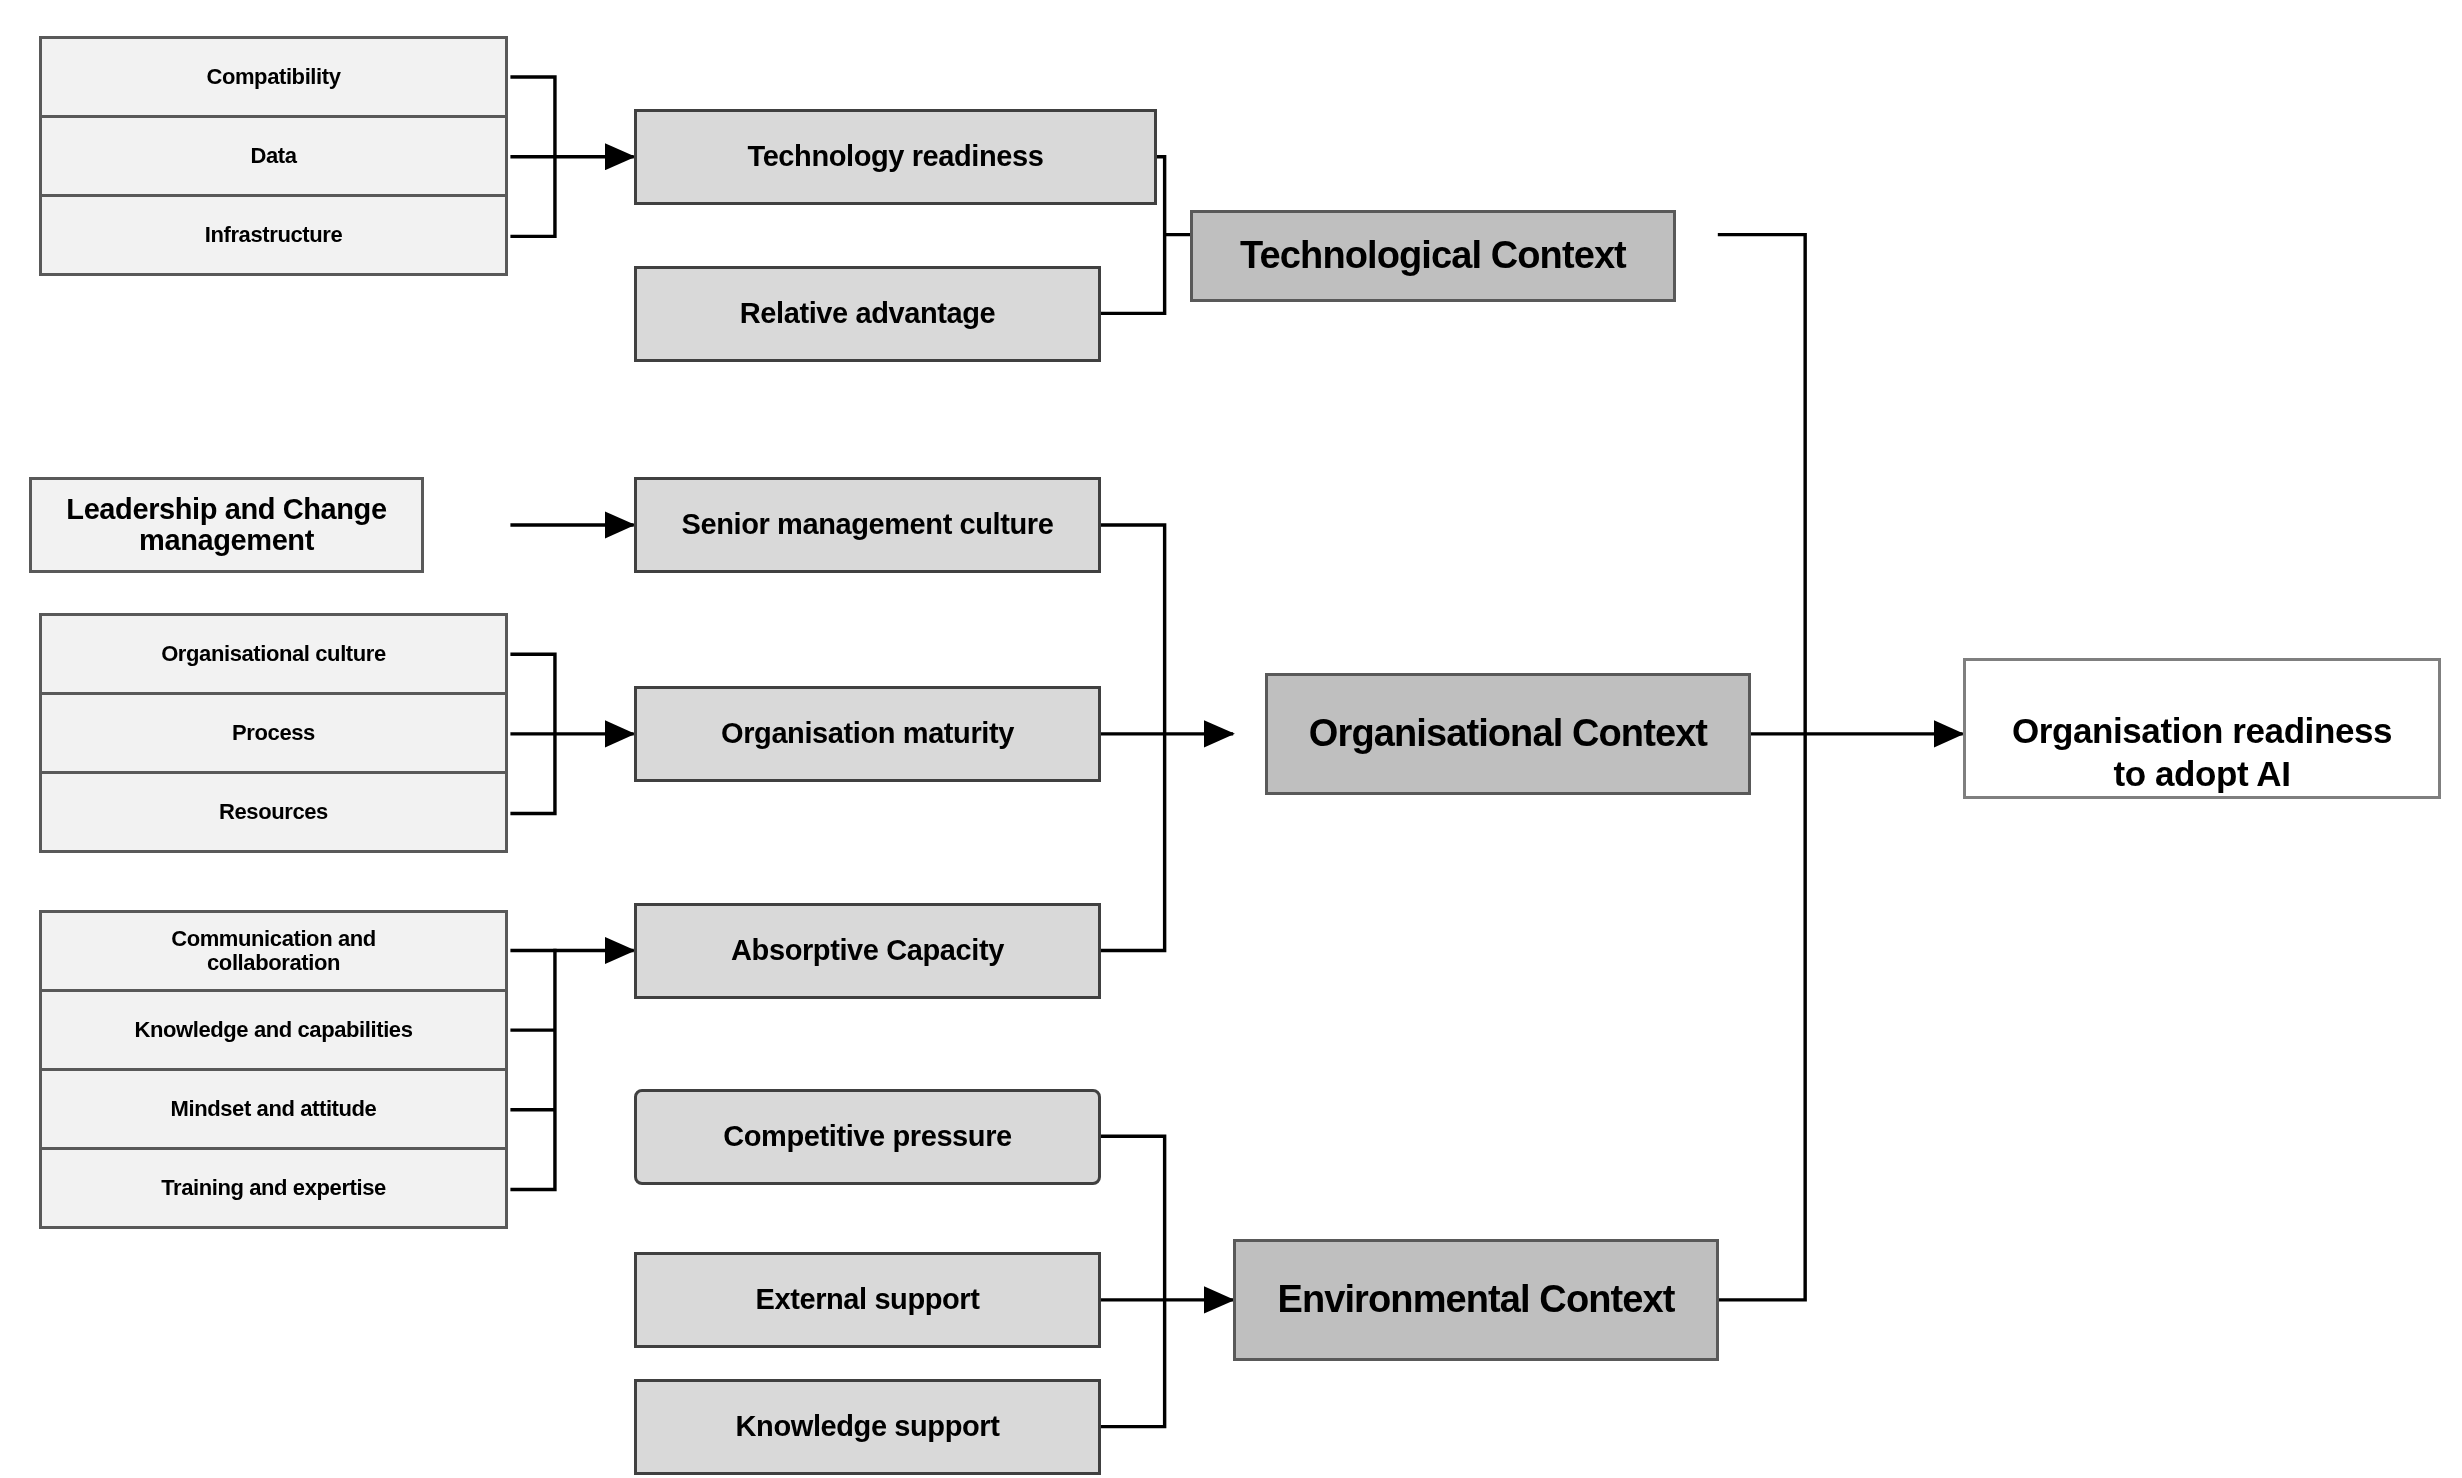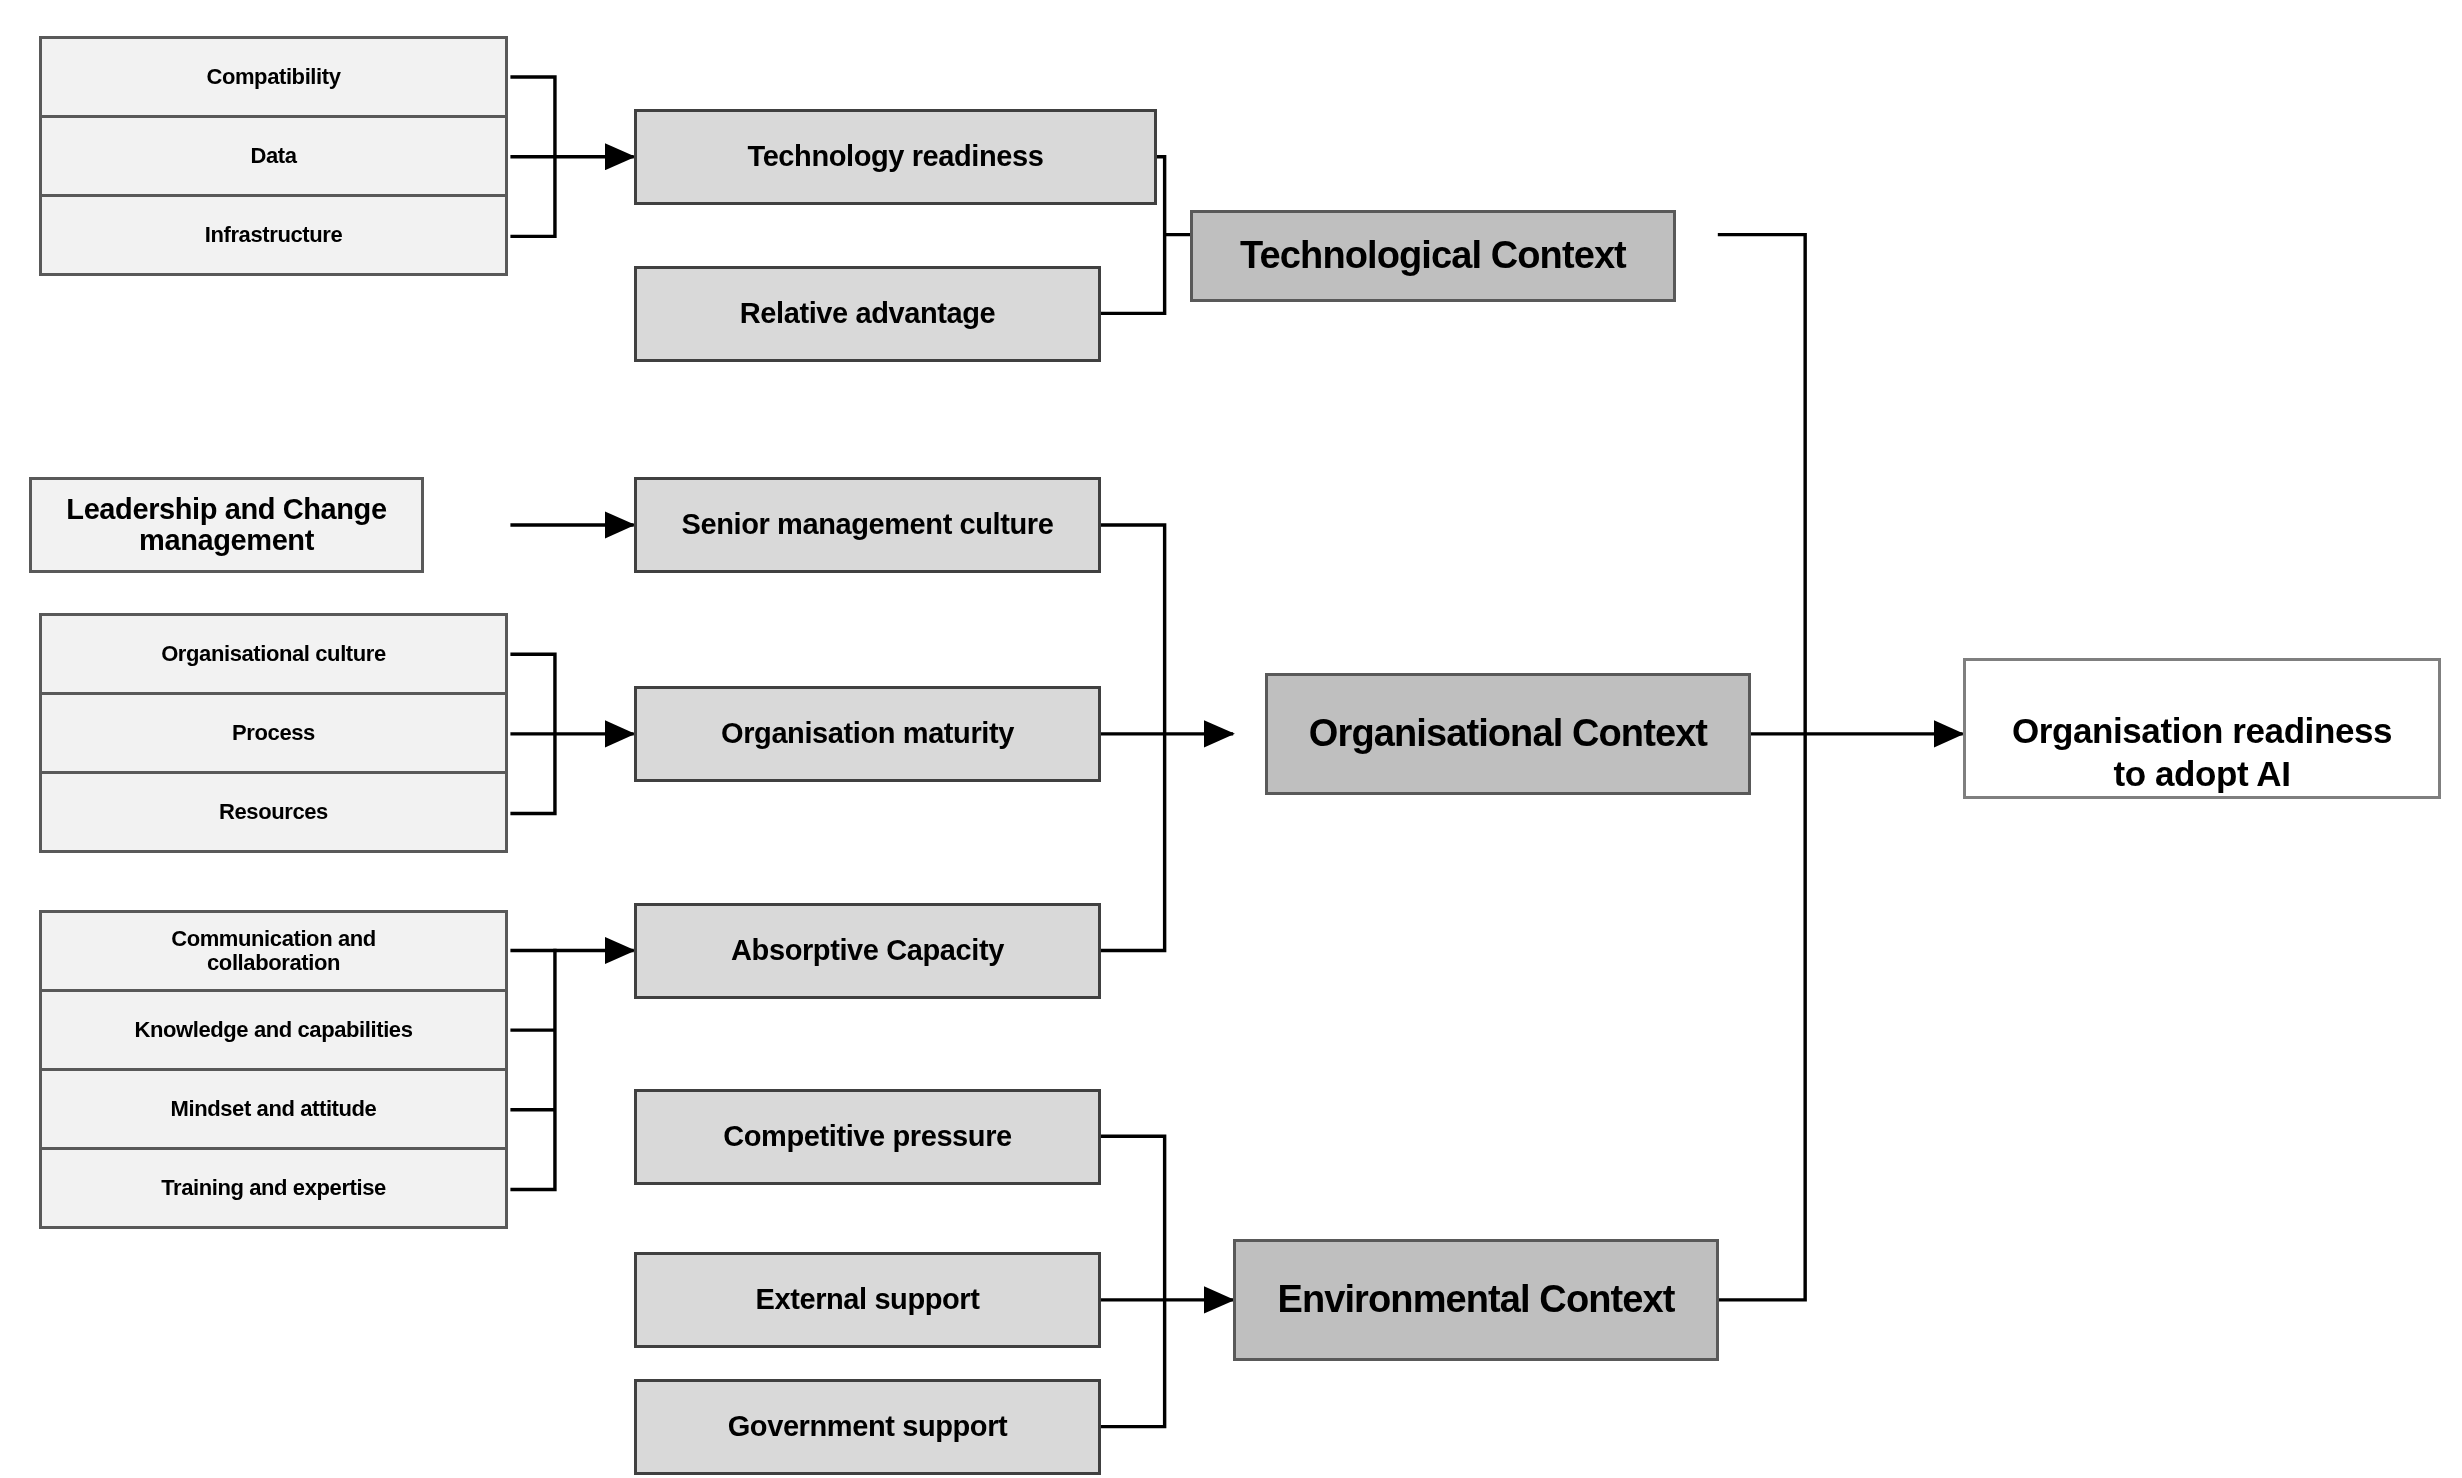--- a/index.html
+++ b/index.html
@@ -121,28 +121,28 @@
   </div>
   <div class="box factor" style="left:634px;top:477px;width:467px;height:96px;">
     <span>Senior management culture</span>
   </div>
   <div class="box factor" style="left:634px;top:686px;width:467px;height:96px;">
     <span>Organisation maturity</span>
   </div>
   <div class="box factor" style="left:634px;top:903px;width:467px;height:96px;">
     <span>Absorptive Capacity</span>
   </div>
-  <div class="box factor" style="left:634px;top:1089px;width:467px;height:96px;">
+  <div class="box factor" style="left:634px;top:1089px;width:467px;height:96px;border-radius:8px;">
     <span>Competitive pressure</span>
   </div>
   <div class="box factor" style="left:634px;top:1252px;width:467px;height:96px;">
     <span>External support</span>
   </div>
   <div class="box factor" style="left:634px;top:1379px;width:467px;height:96px;">
-    <span>Government support</span>
+    <span>Knowledge support</span>
   </div>
 
   <div class="box context" style="left:1190px;top:174px;width:486px;height:92px;margin-top:36px;">
     <span>Technological Context</span>
   </div>
   <div class="box context" style="left:1233px;top:673px;width:486px;height:122px;margin-left:32px;">
     <span>Organisational Context</span>
   </div>
   <div class="box context" style="left:1233px;top:1239px;width:486px;height:122px;">
     <span>Environmental Context</span>

